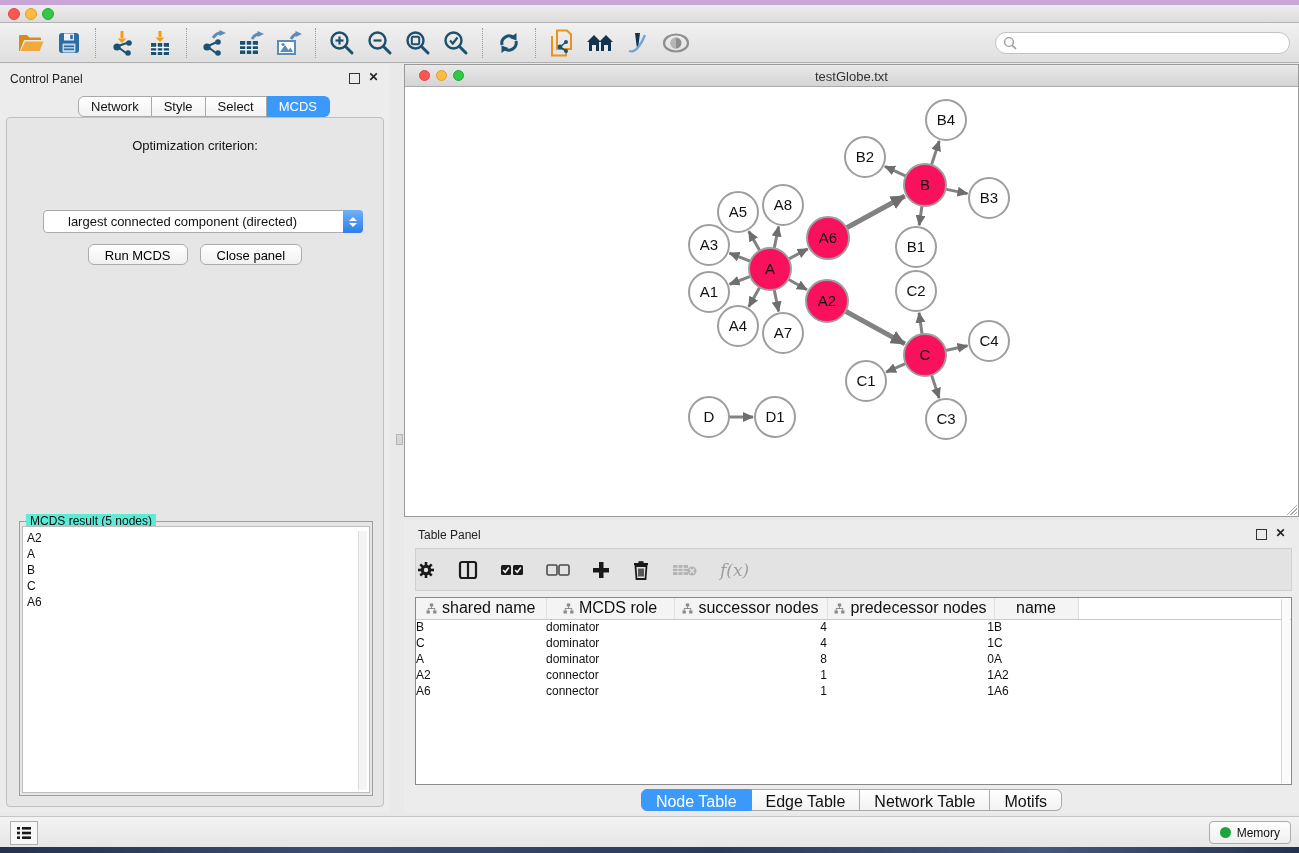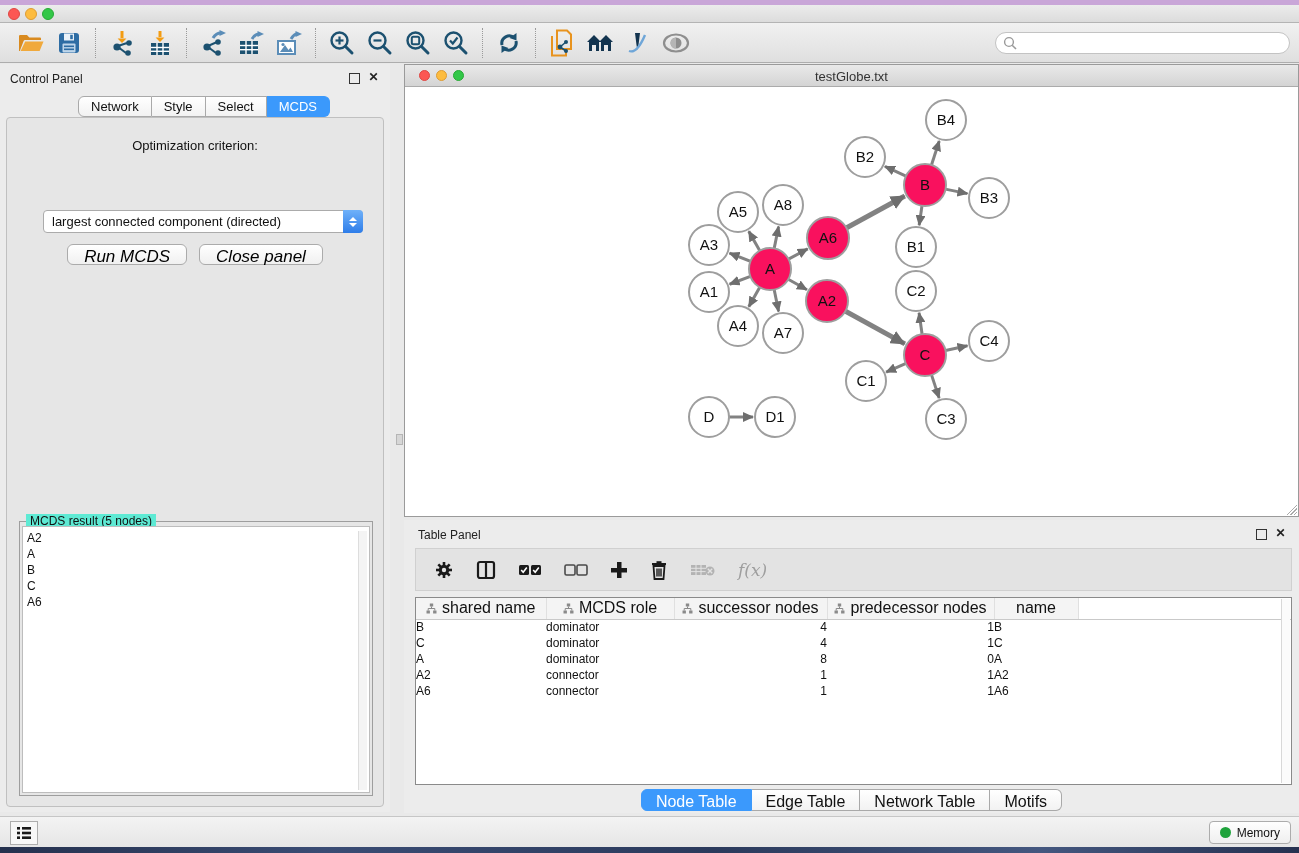--- a/index.html
+++ b/index.html
@@ -36,30 +36,30 @@
   .cp-tab { border:1px solid #A9A9A9; border-left:none; background:linear-gradient(#FFFFFF,#F2F2F2);
             font-size:13px; padding:2px 12px 0; height:21px; }
   .cp-tab:first-child { border-left:1px solid #A9A9A9; border-radius:6px 0 0 6px; }
   .cp-tab:last-child { border-radius:0 6px 6px 0; }
   .cp-tab.active { background:#3B99FC; color:#fff; border-color:#3B99FC; }
   .cp-body { position:absolute; left:6px; top:53px; width:378px; height:690px;
              background:#E6E6E6; border:1px solid #C0C0C0; border-radius:4px; }
   .opt-label { text-align:center; margin-top:20px; font-size:13px; }
   .dropdown { position:absolute; left:36px; top:92px; width:320px; height:23px; background:#fff;
               border:1px solid #ABABAB; border-radius:4px; display:flex; align-items:center; }
-  .dropdown .dval { flex:1; padding-left:8px; font-size:13px; white-space:nowrap; overflow:hidden; }
+  .dropdown .dval { flex:1; padding-left:24px; font-size:13px; white-space:nowrap; overflow:hidden; }
   .dd-stepper { width:20px; height:23px; margin-right:-1px; border-radius:0 4px 4px 0;
                 background:linear-gradient(#6FB1F9,#2E7DE9); display:flex; flex-direction:column;
                 align-items:center; justify-content:center; gap:2px; }
   .dd-stepper i { width:0; height:0; border-left:4px solid transparent; border-right:4px solid transparent; }
   .dd-stepper i.up { border-bottom:4px solid #fff; }
   .dd-stepper i.dn { border-top:4px solid #fff; }
   .btn-row { position:absolute; left:0; top:126px; width:100%; display:flex; justify-content:center; gap:12px; }
   .push-btn { height:21px; padding:2px 16px 0; background:linear-gradient(#FFFFFF,#F0F0F0);
-              border:1px solid #ABABAB; border-radius:6px; font-size:17px;font-style:italic; }
+              border:1px solid #ABABAB; border-radius:6px; font-size:13px; }
   .groupbox { position:absolute; left:12px; top:403px; width:354px; height:275px; border:1px solid #9E9E9E; }
   .groupbox .legend { position:absolute; left:6px; top:-8px; background:#5eead4; padding:0 4px; font-size:12px; }
   .mcds-list { position:absolute; left:2px; top:4px; right:2px; bottom:2px; background:#fff;
                border:1px solid #BDBDBD; overflow:hidden; }
   .mcds-list ul { list-style:none; padding:3px 0 0 4px; }
   .mcds-list li { font-size:12px; line-height:16px; }
   .mcds-scroll { position:absolute; right:2px; top:4px; bottom:2px; width:9px; background:#F4F4F4; border-left:1px solid #DDD; }
 
   
   .v-handle { position:absolute; left:396px; top:434px; width:7px; height:11px; background:#D6D6D6; border:1px solid #B5B5B5; }
@@ -72,21 +72,21 @@
   .net-title .tl { top:5px; width:11px; height:11px; }
   .net-title .title { position:absolute; left:0; right:0; top:4px; text-align:center; font-size:13px; color:#333; }
   .net-canvas { position:relative; width:893px; height:429px; background:#fff; }
   .resize-grip { position:absolute; right:1px; bottom:1px; width:13px; height:13px;
      background:
        linear-gradient(135deg, transparent 0 58%, #AAA 58% 64%, transparent 64% 72%, #AAA 72% 78%, transparent 78% 86%, #AAA 86% 92%, transparent 92%); }
 
   
   .tpanel { position:absolute; left:404px; top:520px; width:895px; height:293px; background:#ECECEC; }
   .tp-toolbar { position:absolute; left:11px; top:28px; width:877px; height:43px; background:#E3E3E3;
-                border:1px solid #D0D0D0; display:flex; align-items:center; gap:22px; padding-left:18px; }
+                border:1px solid #D0D0D0; display:flex; align-items:center; gap:22px; }
   .tp-ic { display:flex; align-items:center; justify-content:center; }
   .fx { font-family:"DejaVu Serif",serif; font-style:italic; font-size:17px; color:#9E9E9E; }
   .ttable { position:absolute; left:11px; top:77px; width:877px; height:188px; background:#fff; border:1px solid #8A8A8A; }
   table.grid { border-collapse:collapse; table-layout:fixed; width:100%; }
   table.grid th { height:21px; background:#F4F4F4; border-bottom:1px solid #C9C9C9; border-right:1px solid #E0E0E0;
                   font-weight:normal; font-size:16px; }
   table.grid th .hwrap { display:flex; align-items:center; justify-content:center; gap:5px; }
   table.grid th.filler { background:#fff; border-right:none; }
   table.grid td { font-size:12px; height:16px; padding:0; white-space:nowrap; overflow:hidden; }
   td.c0 { padding-left:10px; } td.c1 { padding-left:8px; }

